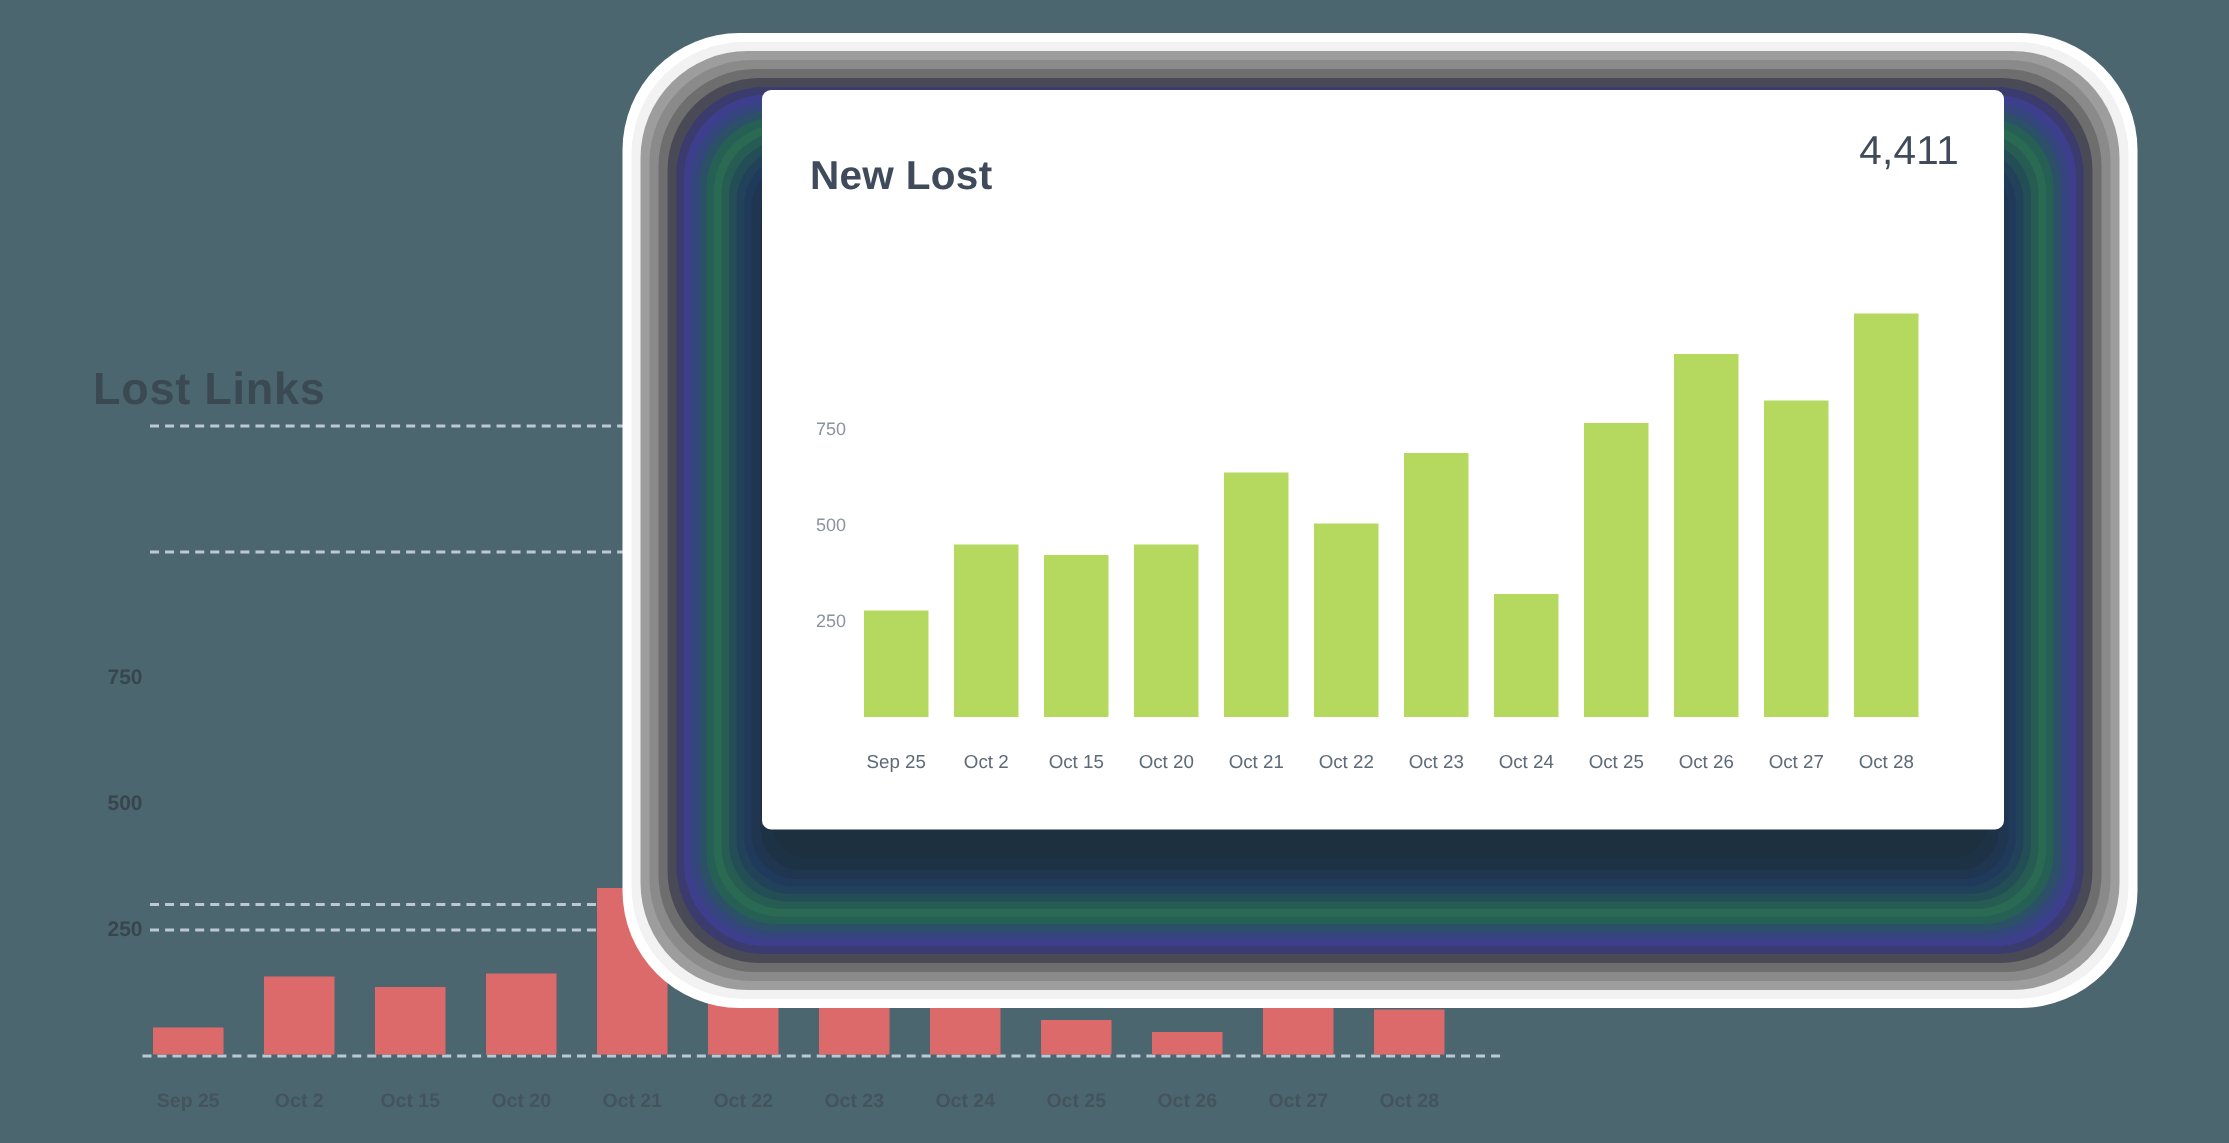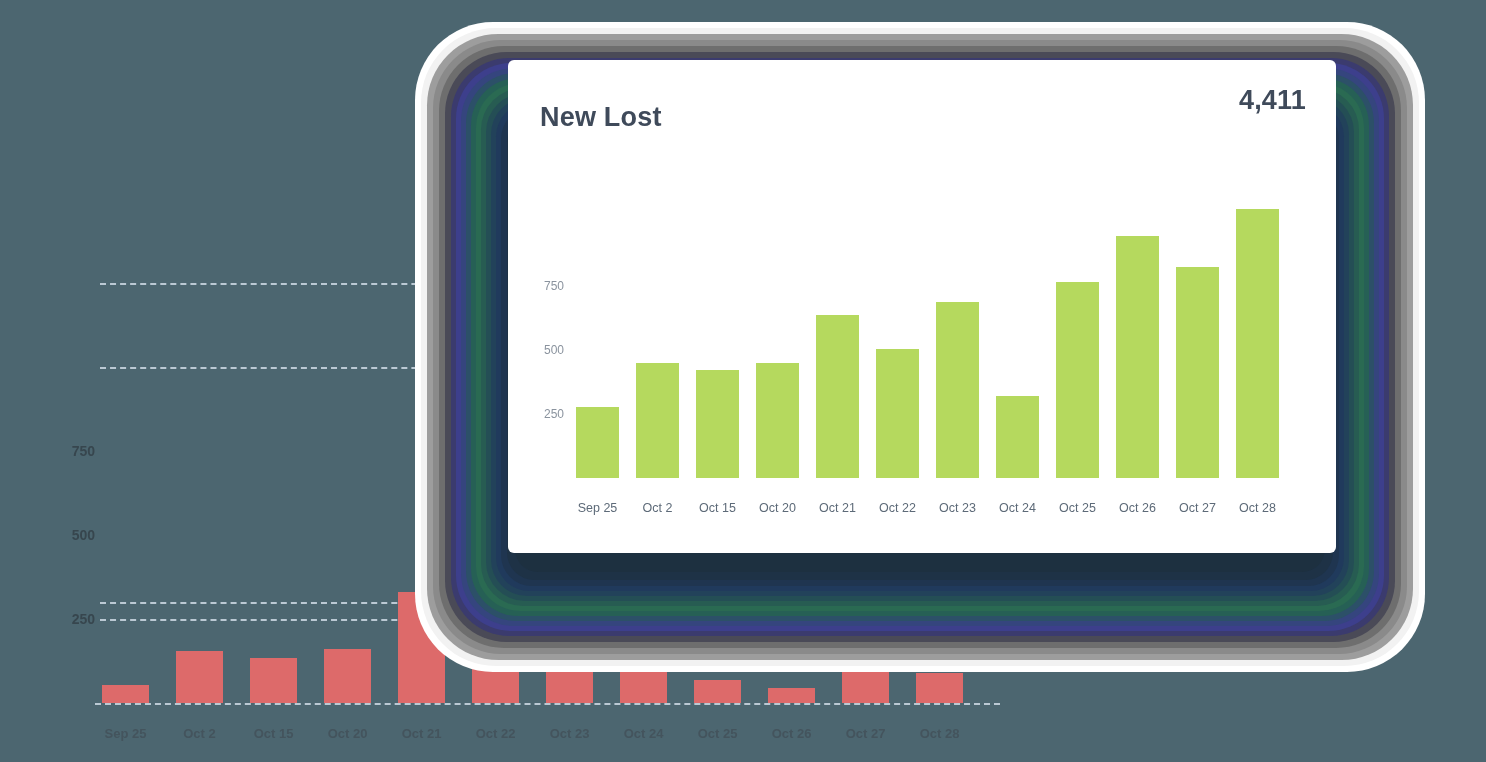--- a/index.html
+++ b/index.html
@@ -125,21 +125,21 @@
     font-weight: bold;
     color: #3f4a5a;
     letter-spacing: 0.2px;
   }
 
   .card-value {
     position: absolute;
     right: 30px;
     top: 25px;
     font-size: 27px;
-    font-weight: bold;
+    font-weight: normal;
     color: #3f4a5a;
     letter-spacing: 0.2px;
   }
 
   .new-plot {
     position: absolute;
     left: 0;
     top: 0;
     width: 828px;
     height: 493px;
@@ -179,20 +179,21 @@
     white-space: nowrap;
   }
 </style>
 </head>
 <body>
 
 <div id="root">
 
   <div class="bg-panel">
 
+    <div class="lost-title">Lost Links</div>
 
     <div class="lost-plot" id="lost-plot">
       <div id="lost-gridlines">
           <div class="lost-gridline" style="top: 319px;"></div>
           <div class="lost-gridline" style="top: 302.2px;"></div>
           <div class="lost-gridline" style="top: 67px;"></div>
           <div class="lost-gridline" style="top: -17px;"></div>
           <div class="lost-gridline" style="top: 403px; left: 95px;"></div>
         </div>
       <div id="lost-ylabels">

